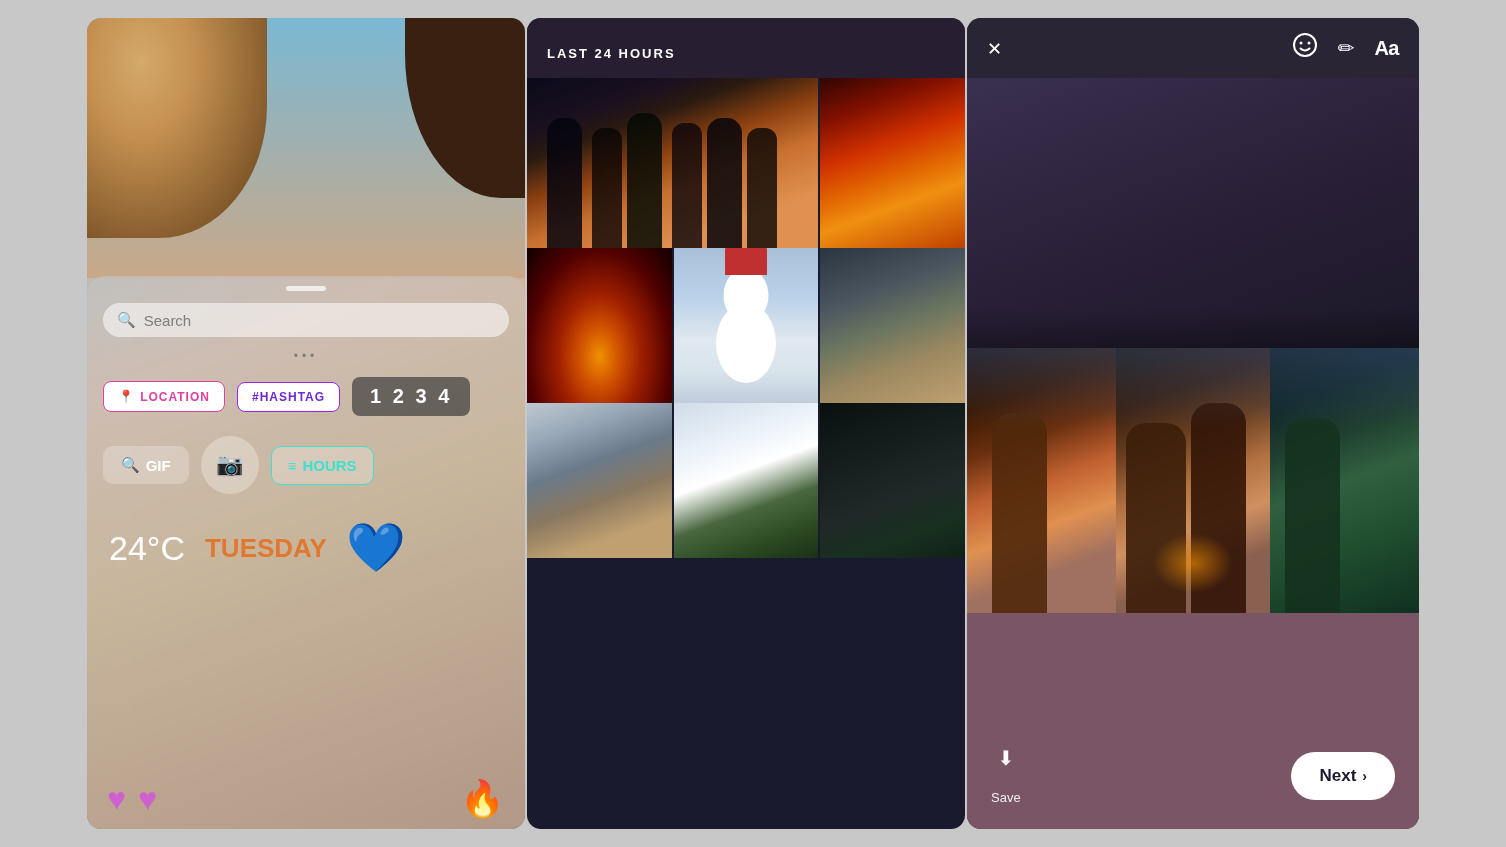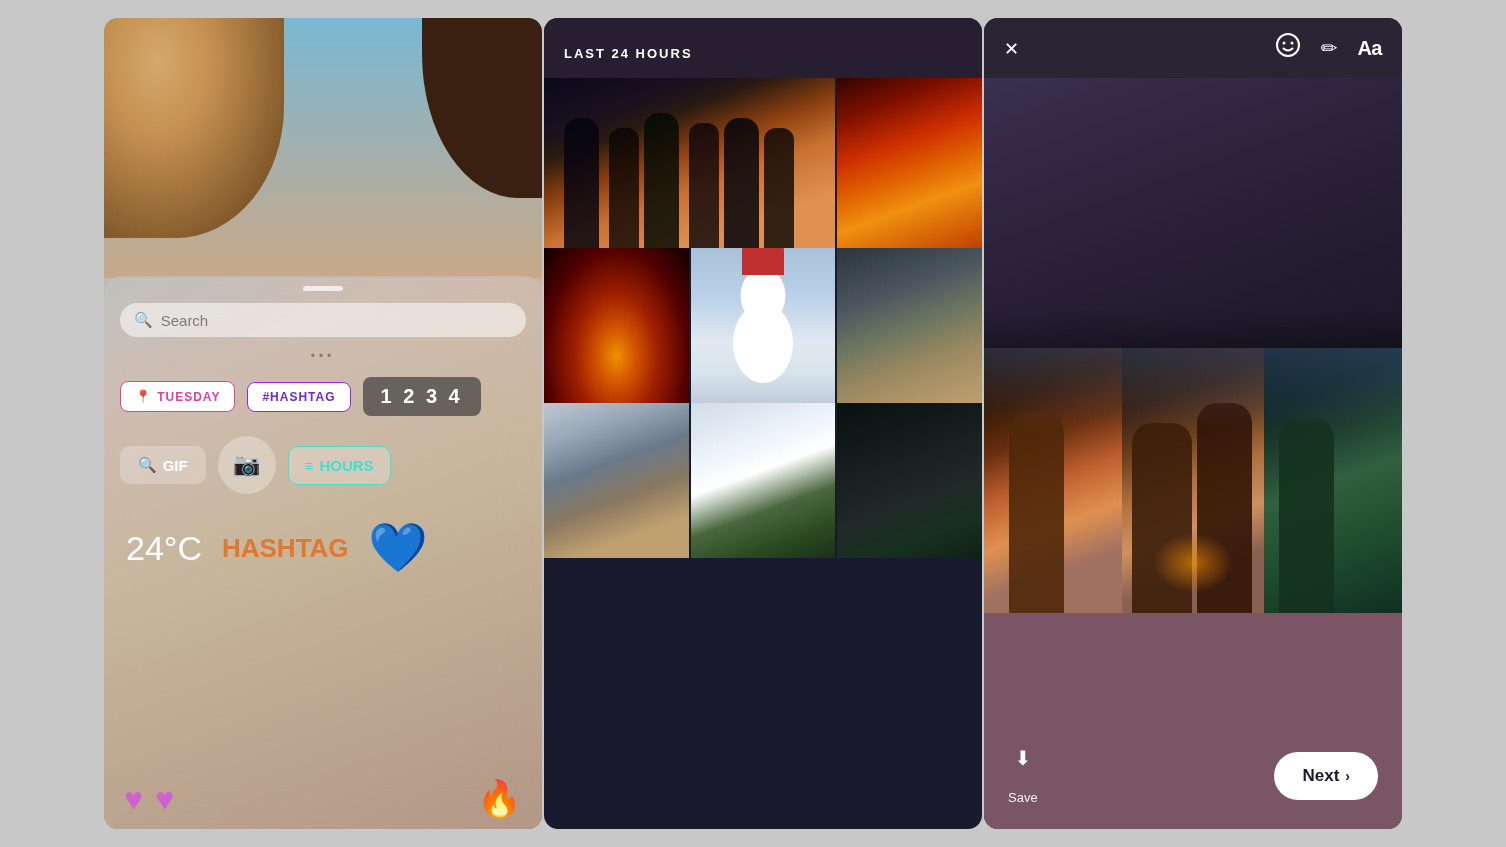--- a/index.html
+++ b/index.html
@@ -296,21 +296,21 @@
     .row2-cell {
       height: 155px;
     }
 
     .row3-cell {
       height: 155px;
     }
 
     
     .panel-editor {
-      width: 418px;
+      width: 452px;
       height: 811px;
       flex-shrink: 0;
       background: #2a2535;
       border-radius: 14px;
       overflow: hidden;
       position: relative;
       display: flex;
       flex-direction: column;
     }
 
@@ -425,21 +425,21 @@
       <div class="search-bar">
         <span class="search-icon-wrap">🔍</span>
         <span class="search-placeholder">Search</span>
       </div>
 
       <div class="dots-row">•••</div>
 
       <div class="sticker-row">
         <div class="sticker-pill pill-location">
           <span class="pin">📍</span>
-          <span>TUESDAY</span>
+          <span>LOCATION</span>
         </div>
         <div class="sticker-pill pill-hashtag">
           <span>#HASHTAG</span>
         </div>
         <div class="sticker-pill pill-countdown">
           <span>1 2 3 4</span>
         </div>
       </div>
 
       <div class="sticker-row2">
@@ -451,21 +451,21 @@
           <span>📷</span>
         </div>
         <div class="pill-poll">
           <span>≡</span>
           <span>HOURS</span>
         </div>
       </div>
 
       <div class="sticker-bottom">
         <div class="temp-sticker">24°C</div>
-        <div class="day-sticker">HASHTAG</div>
+        <div class="day-sticker">TUESDAY</div>
         <div class="heart-sticker">💙</div>
       </div>
 
       <div class="bottom-hearts">
         <span style="color:#d060d0; font-size:32px;">♥</span>
         <span style="color:#d060d0; font-size:32px;">♥</span>
         <span style="color:#e05020; font-size:36px; margin-left:auto;">🔥</span>
       </div>
     </div>
   </div>

